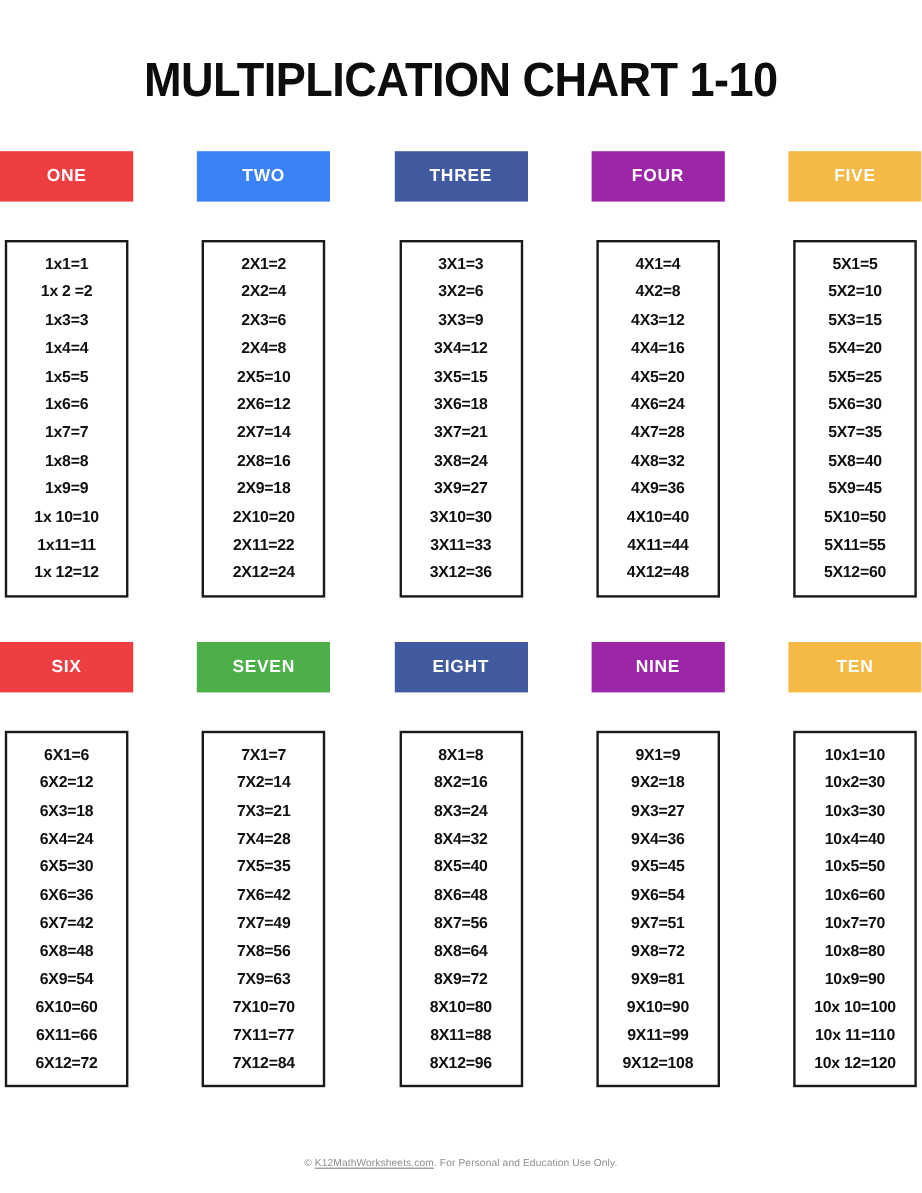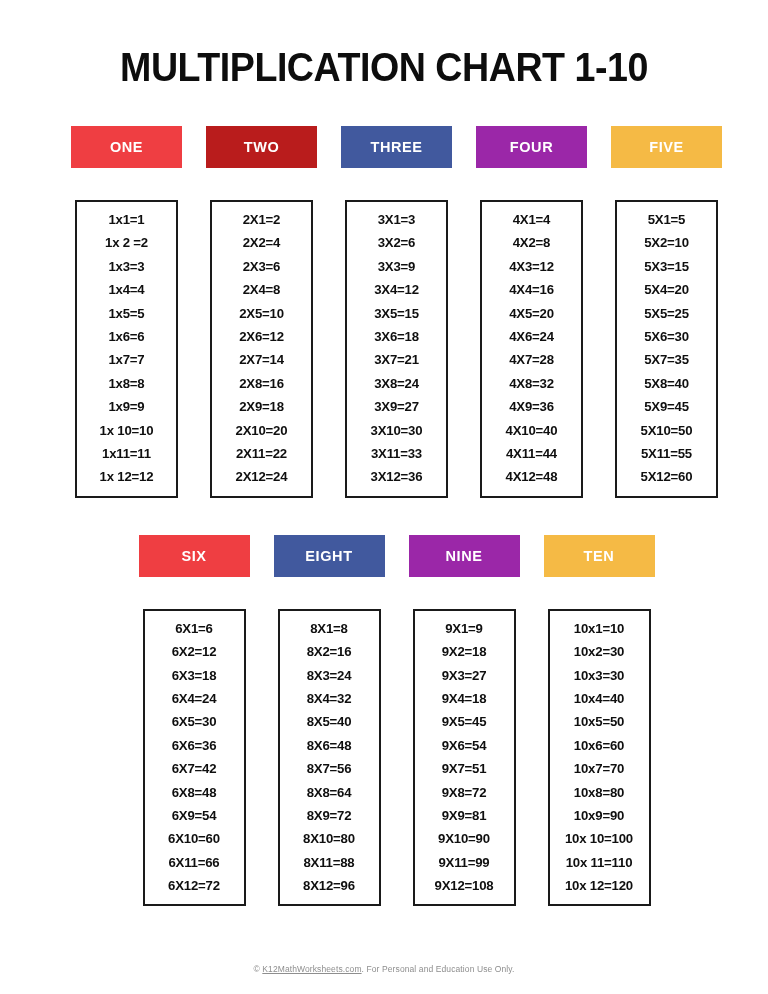--- a/index.html
+++ b/index.html
@@ -42,23 +42,22 @@
 
   
   .grid-rows {
     margin-top: 38px;
     display: flex;
     flex-direction: column;
     gap: 37px;
   }
   .grid-row {
     display: flex;
-    justify-content: center;
+    justify-content: space-between;
     gap: 24px;
-    padding-left: 25px;
   }
 
   .table-card {
     width: 111px;
     display: flex;
     flex-direction: column;
     align-items: center;
   }
 
   .card-header {
@@ -136,21 +135,21 @@
             <div class="row-line">1x6=6</div>
             <div class="row-line">1x7=7</div>
             <div class="row-line">1x8=8</div>
             <div class="row-line">1x9=9</div>
             <div class="row-line">1x 10=10</div>
             <div class="row-line">1x11=11</div>
             <div class="row-line">1x 12=12</div>
           </div>
         </div>
         <div class="table-card">
-          <div class="card-header" style="background-color: #b91c1c;">TWO</div>
+          <div class="card-header" style="background-color: #3b82f6;">TWO</div>
           <div class="card-body">
             <div class="row-line">2X1=2</div>
             <div class="row-line">2X2=4</div>
             <div class="row-line">2X3=6</div>
             <div class="row-line">2X4=8</div>
             <div class="row-line">2X5=10</div>
             <div class="row-line">2X6=12</div>
             <div class="row-line">2X7=14</div>
             <div class="row-line">2X8=16</div>
             <div class="row-line">2X9=18</div>
@@ -223,20 +222,37 @@
             <div class="row-line">6X6=36</div>
             <div class="row-line">6X7=42</div>
             <div class="row-line">6X8=48</div>
             <div class="row-line">6X9=54</div>
             <div class="row-line">6X10=60</div>
             <div class="row-line">6X11=66</div>
             <div class="row-line">6X12=72</div>
           </div>
         </div>
         <div class="table-card">
+          <div class="card-header" style="background-color: rgb(76, 175, 74);">SEVEN</div>
+          <div class="card-body">
+            <div class="row-line">7X1=7</div>
+            <div class="row-line">7X2=14</div>
+            <div class="row-line">7X3=21</div>
+            <div class="row-line">7X4=28</div>
+            <div class="row-line">7X5=35</div>
+            <div class="row-line">7X6=42</div>
+            <div class="row-line">7X7=49</div>
+            <div class="row-line">7X8=56</div>
+            <div class="row-line">7X9=63</div>
+            <div class="row-line">7X10=70</div>
+            <div class="row-line">7X11=77</div>
+            <div class="row-line">7X12=84</div>
+          </div>
+        </div>
+        <div class="table-card">
           <div class="card-header" style="background-color: rgb(65, 89, 158);">EIGHT</div>
           <div class="card-body">
             <div class="row-line">8X1=8</div>
             <div class="row-line">8X2=16</div>
             <div class="row-line">8X3=24</div>
             <div class="row-line">8X4=32</div>
             <div class="row-line">8X5=40</div>
             <div class="row-line">8X6=48</div>
             <div class="row-line">8X7=56</div>
             <div class="row-line">8X8=64</div>
@@ -245,21 +261,21 @@
             <div class="row-line">8X11=88</div>
             <div class="row-line">8X12=96</div>
           </div>
         </div>
         <div class="table-card">
           <div class="card-header" style="background-color: rgb(155, 39, 168);">NINE</div>
           <div class="card-body">
             <div class="row-line">9X1=9</div>
             <div class="row-line">9X2=18</div>
             <div class="row-line">9X3=27</div>
-            <div class="row-line">9X4=18</div>
+            <div class="row-line">9X4=36</div>
             <div class="row-line">9X5=45</div>
             <div class="row-line">9X6=54</div>
             <div class="row-line">9X7=51</div>
             <div class="row-line">9X8=72</div>
             <div class="row-line">9X9=81</div>
             <div class="row-line">9X10=90</div>
             <div class="row-line">9X11=99</div>
             <div class="row-line">9X12=108</div>
           </div>
         </div>

